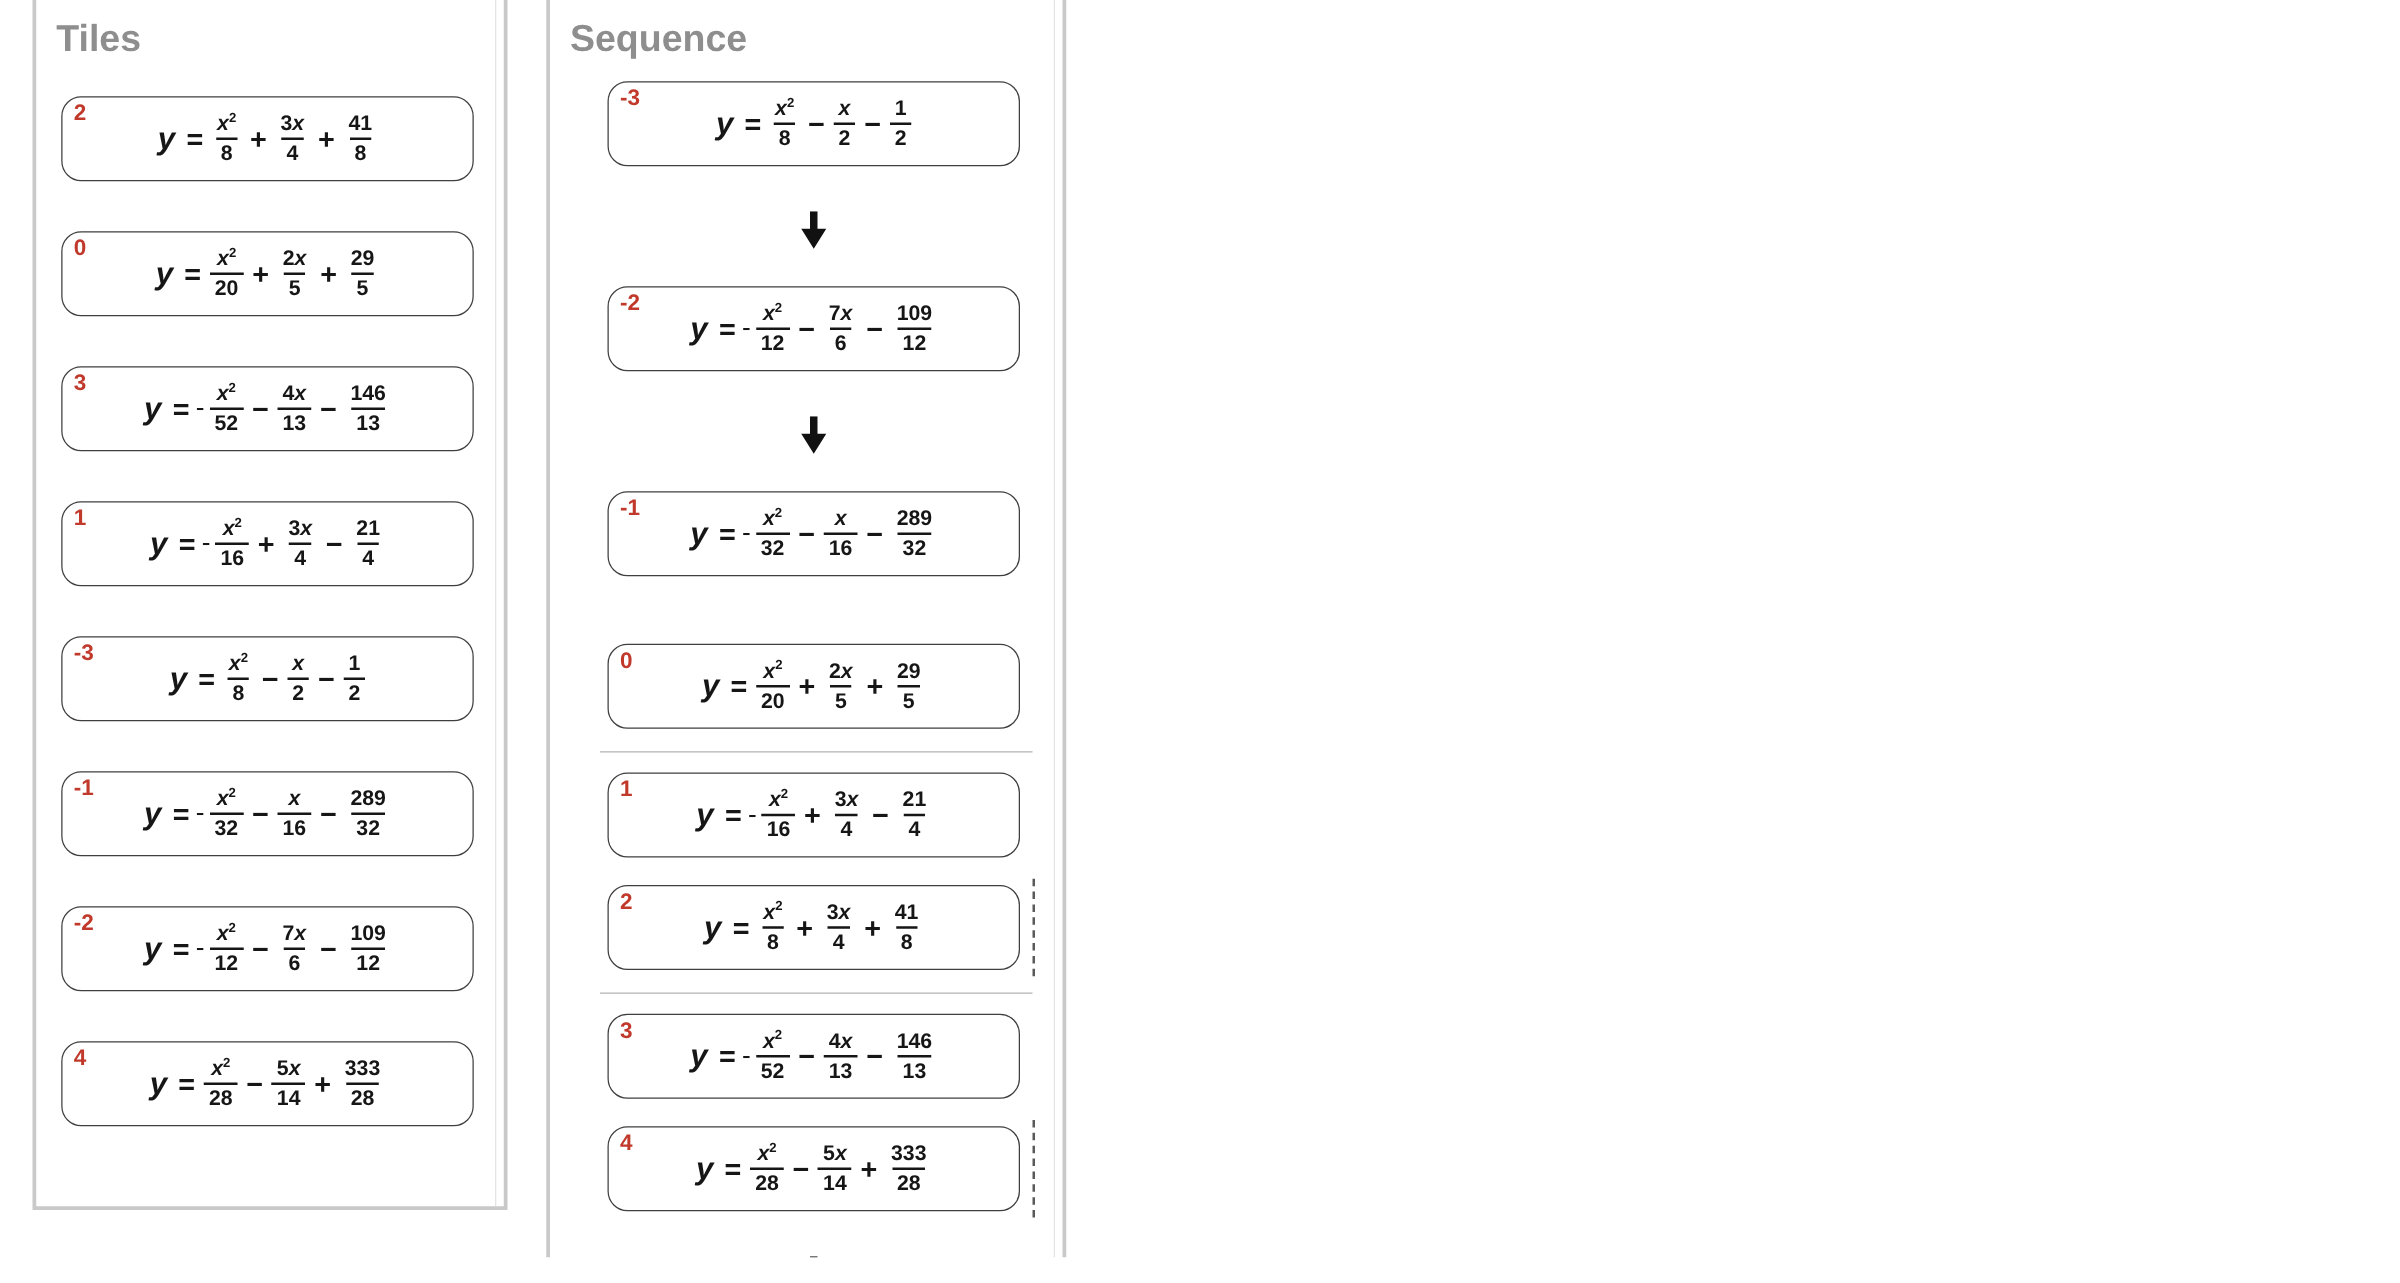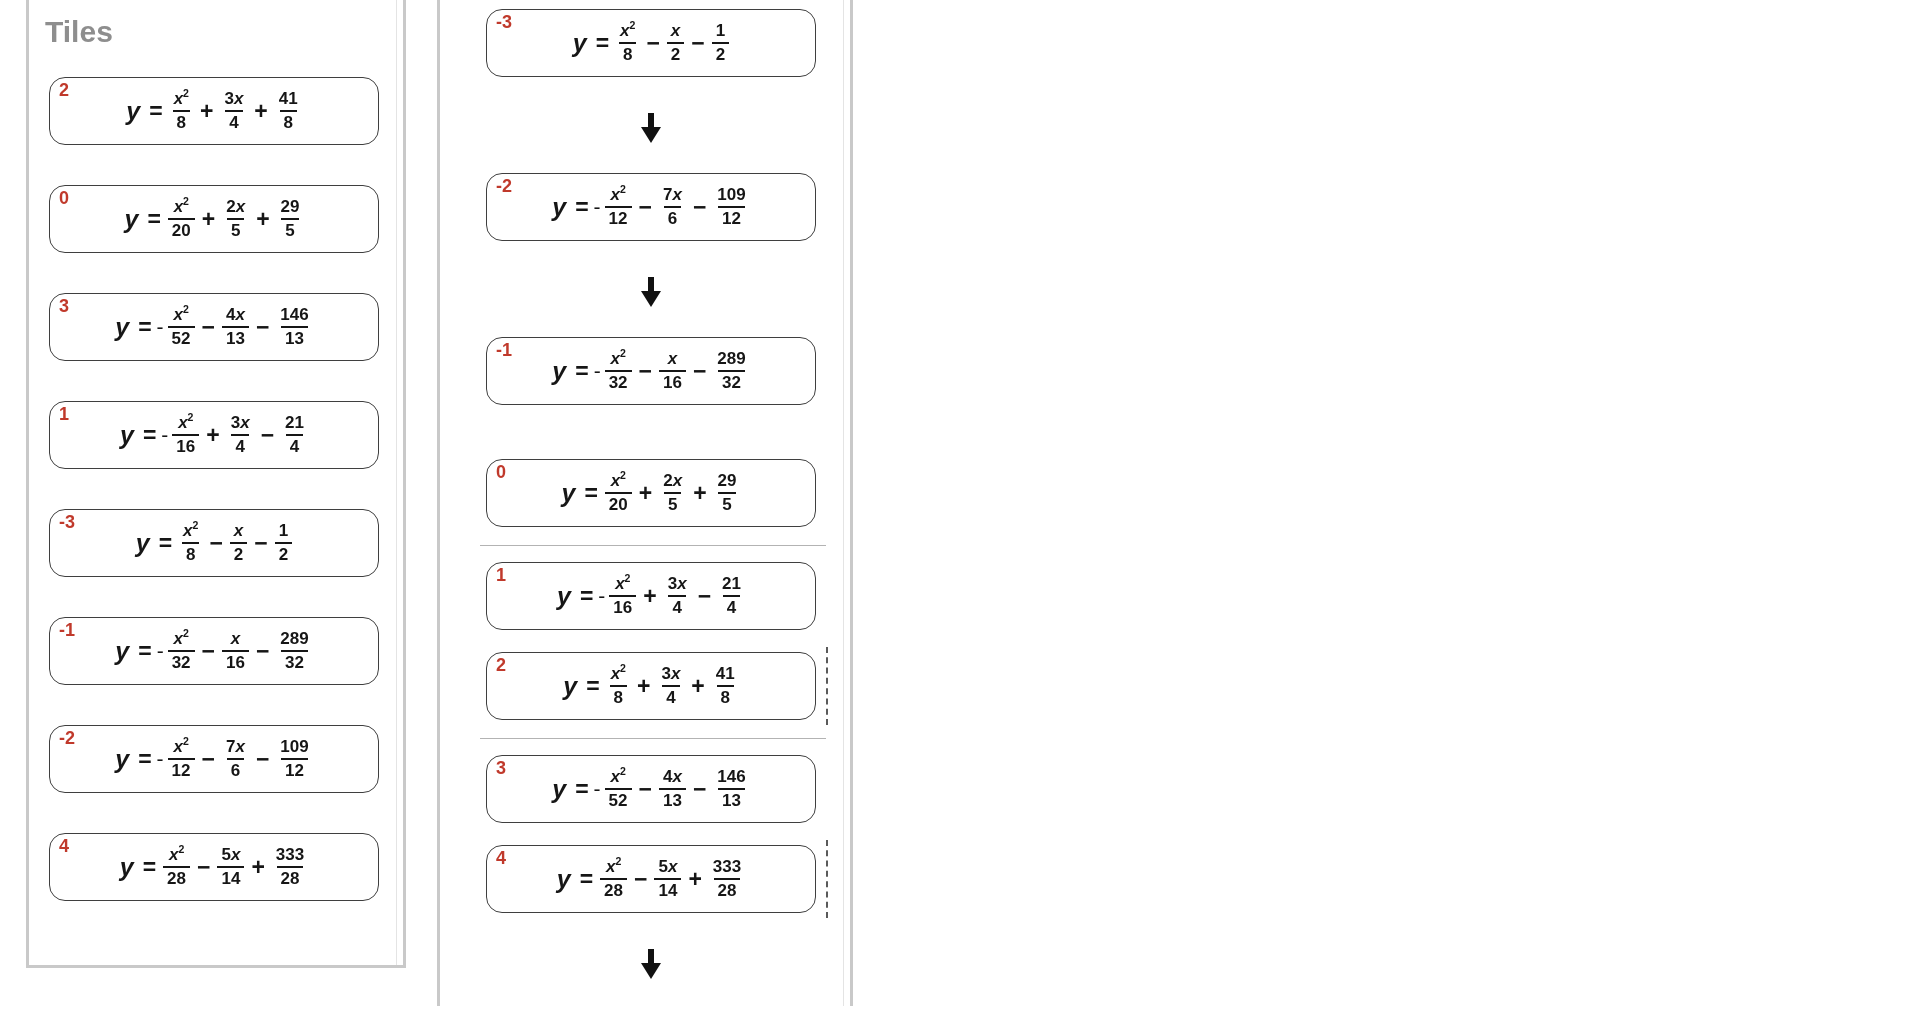--- a/index.html
+++ b/index.html
@@ -306,20 +306,21 @@
             <span class="frac">
               <span class="num">333</span>
               <span class="den">28</span>
             </span>
           </span>
         </div>
       </div>
   </section>
 
   <section class="panel sequence-panel">
+    <h2 class="panel-title">Sequence</h2>
     <div class="seq-list" id="sequence-list">
         <div class="seq-item">
           <div class="tile">
             <span class="tile-label">-3</span>
             <span class="equation">
               <span class="mvar">y</span>
               <span class="op">=</span>
               <span class="frac">
                 <span class="num"><i>x</i><sup>2</sup></span>
                 <span class="den">8</span>

